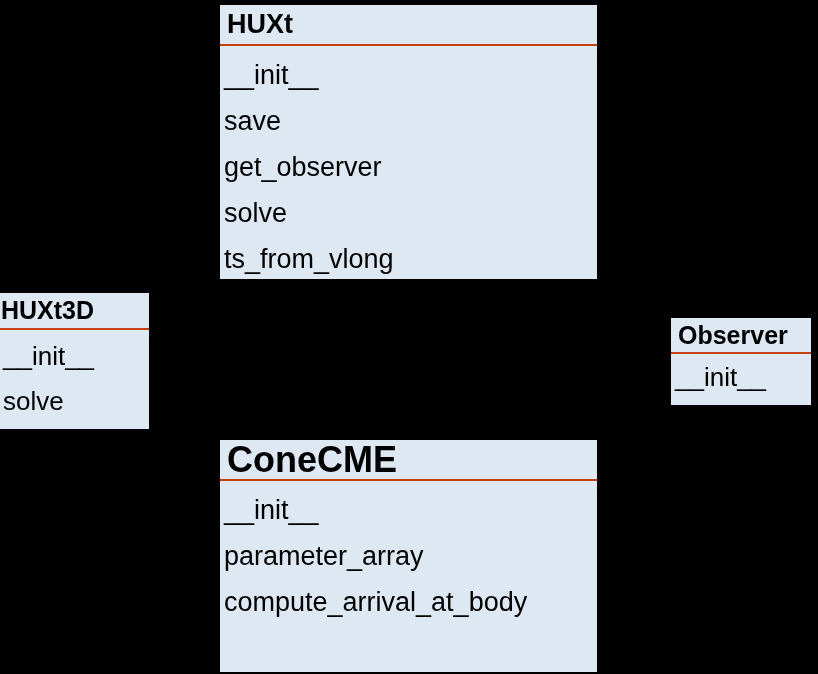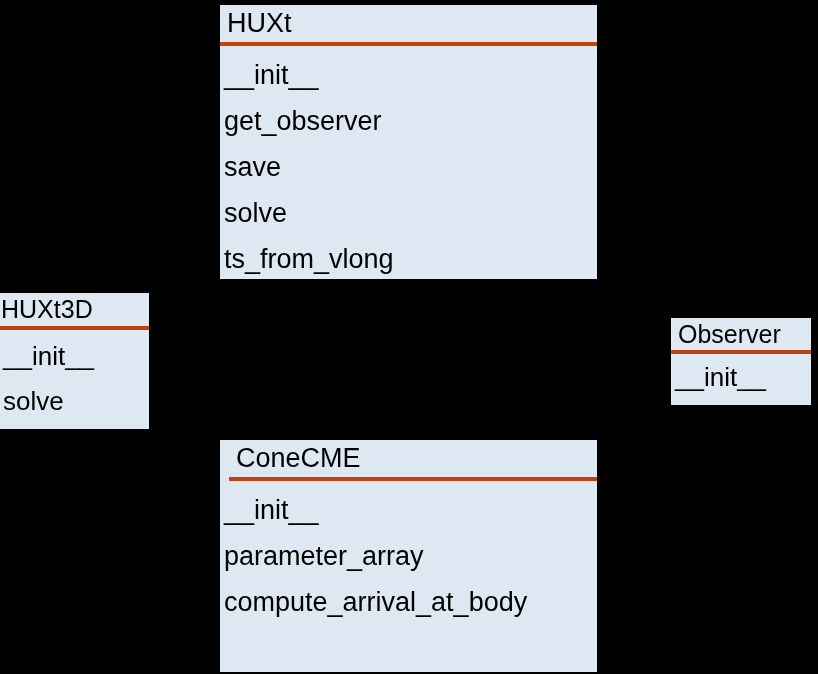--- a/index.html
+++ b/index.html
@@ -22,22 +22,22 @@
     background: #dde8f2;
     border: 3px solid #000000;
     display: flex;
     flex-direction: column;
     overflow: hidden;
   }
   .uml-header {
     box-sizing: border-box;
     background: #dde8f2;
     color: #000000;
-    font-weight: normal;
-    border-bottom: 4px solid #c2410c;
+    font-weight: bold;
+    border-bottom: 2px solid #c2410c;
     display: flex;
     align-items: center;
     flex: 0 0 auto;
   }
   .uml-body {
     box-sizing: border-box;
     background: #dde8f2;
     flex: 1 1 auto;
     display: flex;
     flex-direction: column;
@@ -116,43 +116,42 @@
   
   #box-conecme {
     left: 217px;
     top: 437px;
     width: 383px;
     height: 238px;
   }
   #box-conecme .uml-header {
     height: 41px;
     padding-left: 7px;
-    font-size: 27px;
-    margin-left: 9px;
+    font-size: 36px;
   }
   #box-conecme .uml-body {
     padding: 6px 0 0 4px;
   }
   #box-conecme .uml-method {
     font-size: 27px;
     line-height: 46px;
     height: 46px;
   }
 </style>
 </head>
 <body>
 
 <div id="canvas">
 
   <div class="uml-class" id="box-huxt">
     <div class="uml-header">HUXt</div>
     <div class="uml-body">
       <div class="uml-method">__init__</div>
+      <div class="uml-method">save</div>
       <div class="uml-method">get_observer</div>
-      <div class="uml-method">save</div>
       <div class="uml-method">solve</div>
       <div class="uml-method">ts_from_vlong</div>
     </div>
   </div>
 
   <div class="uml-class" id="box-huxt3d">
     <div class="uml-header">HUXt3D</div>
     <div class="uml-body">
       <div class="uml-method">__init__</div>
       <div class="uml-method">solve</div>

